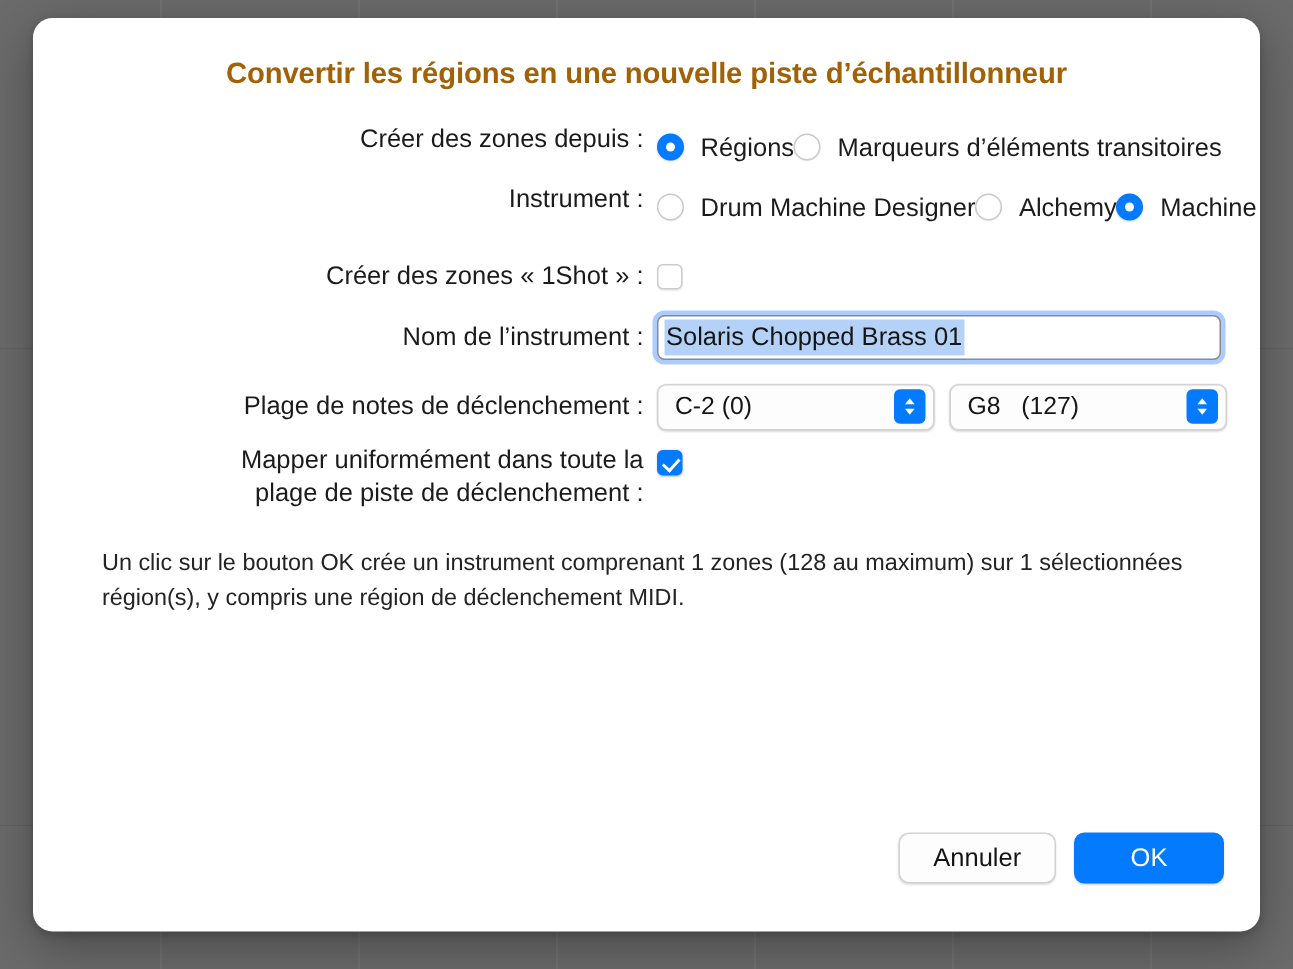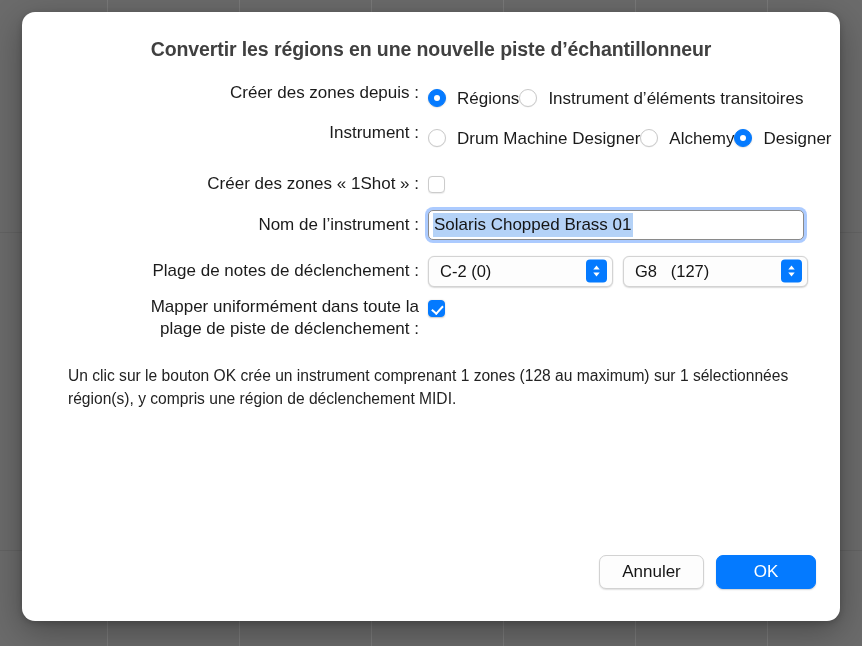--- a/index.html
+++ b/index.html
@@ -46,34 +46,35 @@
     background: #ffffff;
     border-radius: 13px;
     box-shadow: 0 10px 34px rgba(0,0,0,0.32), 0 2px 6px rgba(0,0,0,0.18);
     overflow: hidden;
   }
 
   .dlg-title {
     text-align: center;
     font-size: 19.5px;
     font-weight: bold;
-    color: #404040;
+    color: #a16207;
     letter-spacing: -0.1px;
     margin-top: 26px;
   }
 
   
   .form {
     margin-top: 21px;
     padding-left: 0;
   }
   .row {
     display: flex;
     align-items: flex-start;
     margin-bottom: 0;
+    margin-left: 10px;
   }
   .lbl-col {
     width: 406px;
     flex: 0 0 406px;
     text-align: right;
     padding-right: 9px;
     font-size: 17px;
     color: #1b1b1b;
     line-height: 22px;
     white-space: pre-line;
@@ -274,21 +275,21 @@
       <div class="row">
         <div class="lbl-col">Créer des zones depuis :</div>
         <div class="ctl-col">
           <div style="display:flex;flex-direction:row;">
             <div class="radio-line">
               <span class="radio on"></span>
               <span class="radio-label">Régions</span>
             </div>
             <div class="radio-line">
               <span class="radio"></span>
-              <span class="radio-label">Instrument d’éléments transitoires</span>
+              <span class="radio-label">Marqueurs d’éléments transitoires</span>
             </div>
           </div>
         </div>
       </div>
 
       <div class="sp-8"></div>
 
       <div class="row">
         <div class="lbl-col">Instrument :</div>
         <div class="ctl-col">
@@ -296,21 +297,21 @@
             <div class="radio-line">
               <span class="radio"></span>
               <span class="radio-label">Drum Machine Designer</span>
             </div>
             <div class="radio-line">
               <span class="radio"></span>
               <span class="radio-label">Alchemy</span>
             </div>
             <div class="radio-line">
               <span class="radio on"></span>
-              <span class="radio-label">Designer</span>
+              <span class="radio-label">Machine</span>
             </div>
           </div>
         </div>
       </div>
 
       <div class="sp-14"></div>
 
       <div class="row" style="align-items:center;height:32px;">
         <div class="lbl-col">Créer des zones « 1Shot » :</div>
         <div class="ctl-col">

